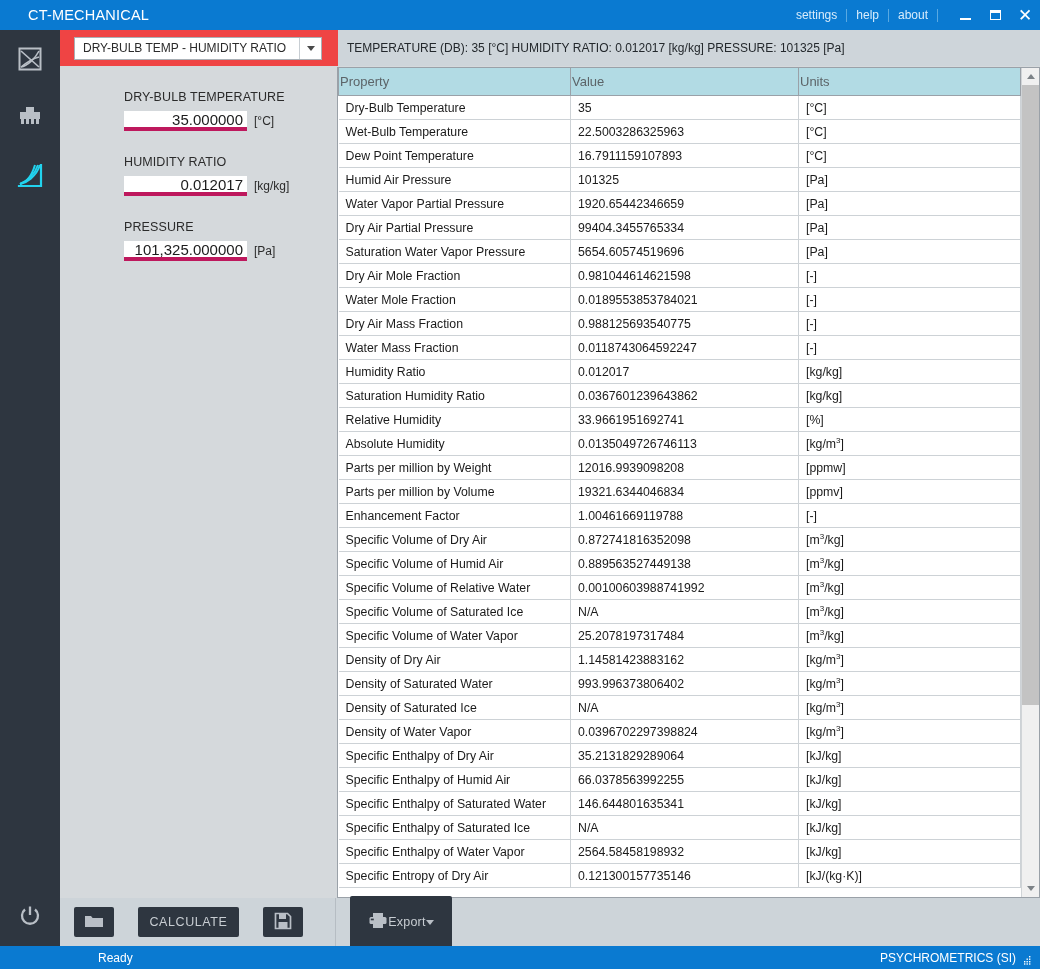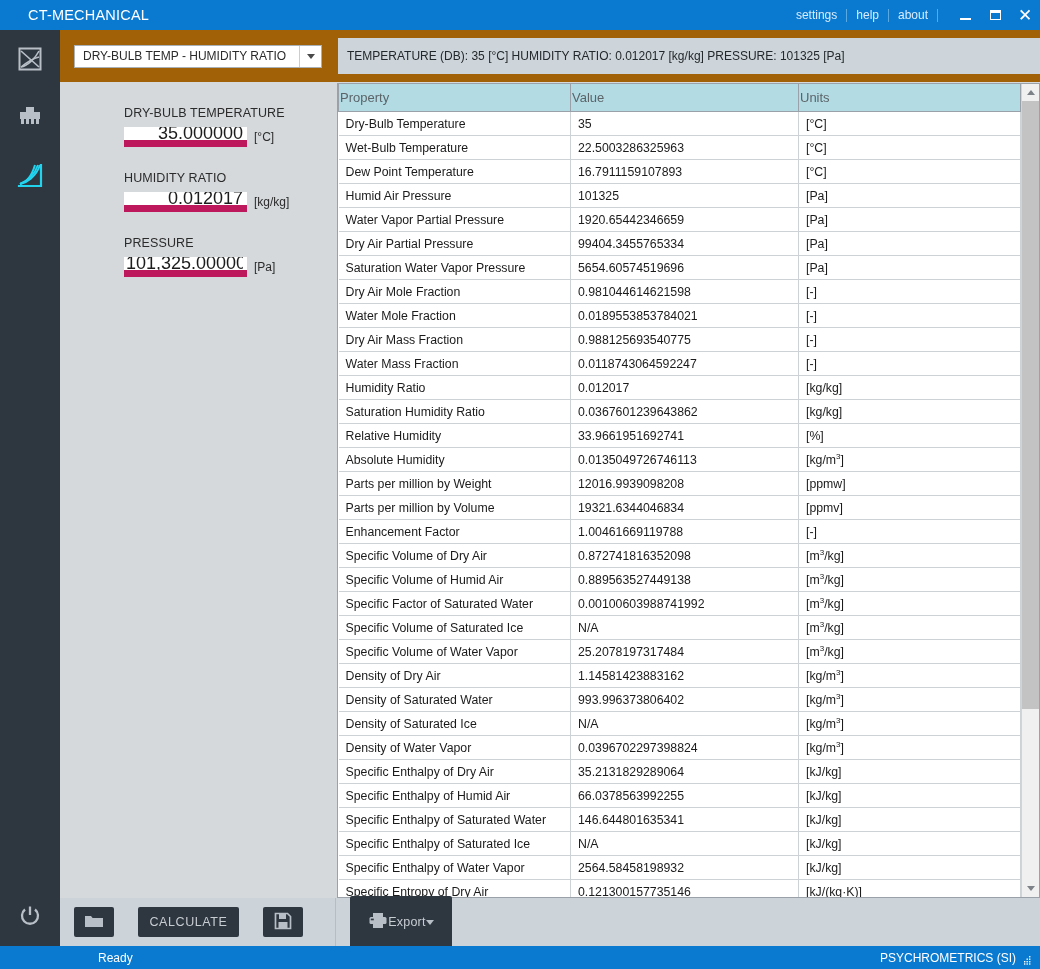--- a/index.html
+++ b/index.html
@@ -89,23 +89,23 @@
 
   
   .content {
     flex: 1;
     display: flex; flex-direction: column;
     min-width: 0;
   }
 
   
   .topstrip {
-    height: 52px; min-height: 36px;
-    display: flex; align-items: center;
-    background: #a16207;
+    height: 36px; min-height: 36px;
+    display: flex; align-items: center;
+    background: #ef4444;
     justify-content: flex-end;
   }
   .mode-select {
     position: relative;
     margin-left: 14px;
     width: 248px; height: 23px;
     background: #ffffff;
     border: 1px solid #a9b0b6;
     box-sizing: border-box;
     display: flex; align-items: center;
@@ -161,25 +161,25 @@
     letter-spacing: .1px;
   }
   .field-row {
     display: flex; align-items: center;
     margin-left: 64px;
   }
   .field-input {
     width: 123px; height: 20px;
     background: #ffffff;
     border: none;
-    border-bottom: 7px solid #be185d;
+    border-bottom: 4px solid #be185d;
     box-sizing: border-box;
     text-align: right;
     font-family: "Liberation Sans", sans-serif;
-    font-size: 18px;
+    font-size: 15px;
     color: #1c1c1c;
     padding-right: 4px;
     outline: none;
   }
   .field-unit {
     font-size: 12px; color: #2b2b2b;
     margin-left: 7px;
   }
 
   
@@ -555,21 +555,21 @@
                       <td>Specific Volume of Dry Air</td>
                       <td>0.872741816352098</td>
                       <td>[m<sup>3</sup>/kg]</td>
                     </tr>
                     <tr>
                       <td>Specific Volume of Humid Air</td>
                       <td>0.889563527449138</td>
                       <td>[m<sup>3</sup>/kg]</td>
                     </tr>
                     <tr>
-                      <td>Specific Factor of Saturated Water</td>
+                      <td>Specific Volume of Relative Water</td>
                       <td>0.00100603988741992</td>
                       <td>[m<sup>3</sup>/kg]</td>
                     </tr>
                     <tr>
                       <td>Specific Volume of Saturated Ice</td>
                       <td>N/A</td>
                       <td>[m<sup>3</sup>/kg]</td>
                     </tr>
                     <tr>
                       <td>Specific Volume of Water Vapor</td>

